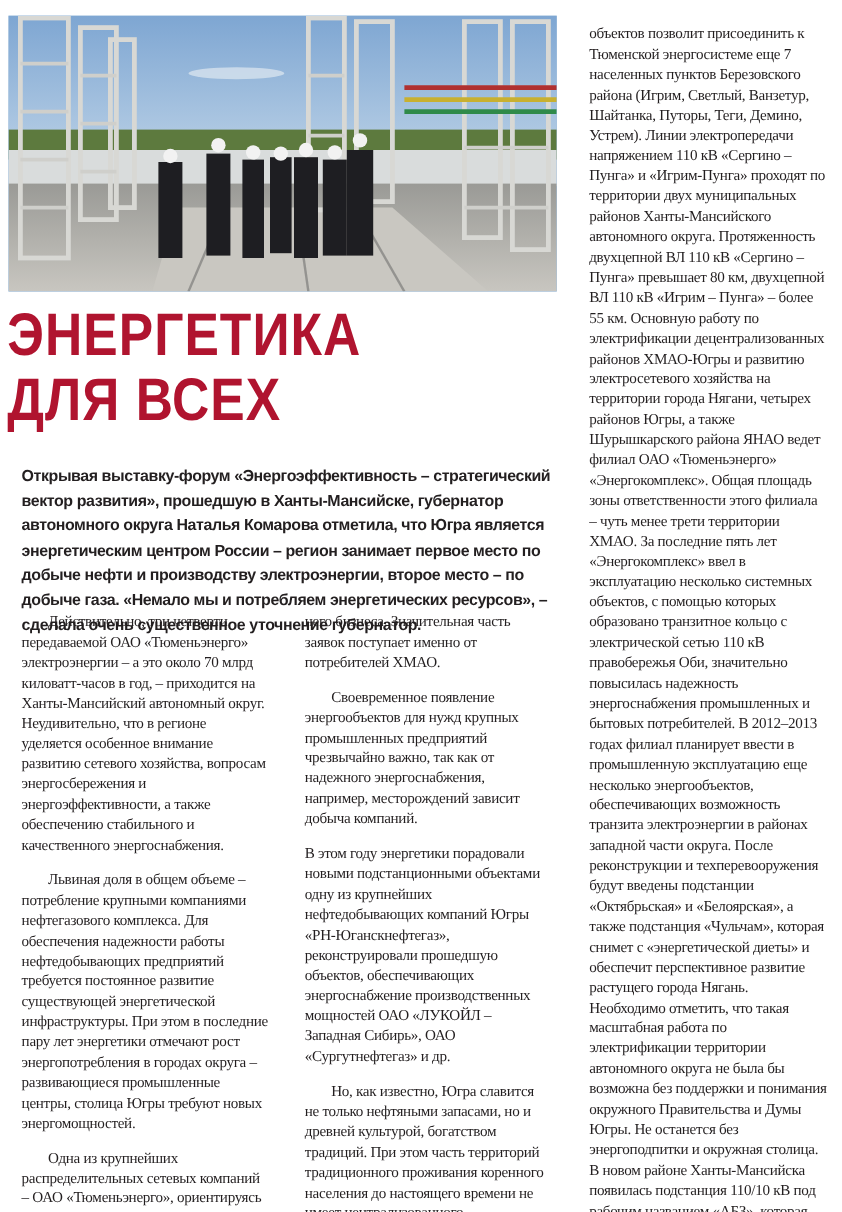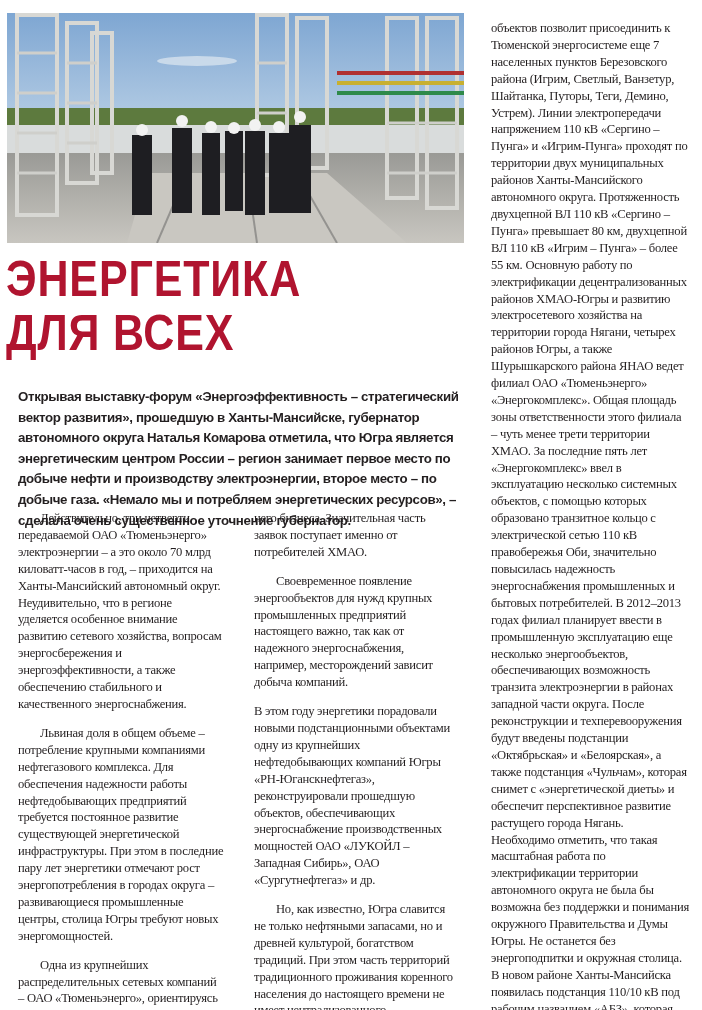--- a/index.html
+++ b/index.html
@@ -106,21 +106,21 @@
 
 <div class="col col1">
   <p class="ind">Действительно, три четверти передаваемой ОАО «Тюменьэнерго» электроэнергии – а это около 70 млрд киловатт-часов в год, – приходится на Ханты-Мансийский автономный округ. Неудивительно, что в регионе уделяется особенное внимание развитию сетевого хозяйства, вопросам энергосбережения и энергоэффективности, а также обеспечению стабильного и качественного энергоснабжения.</p>
   <p class="ind">Львиная доля в общем объеме – потребление крупными компаниями нефтегазового комплекса. Для обеспечения надежности работы нефтедобывающих предприятий требуется постоянное развитие существующей энергетической инфраструктуры. При этом в последние пару лет энергетики отмечают рост энергопотребления в городах округа – развивающиеся промышленные центры, столица Югры требуют новых энергомощностей.</p>
   <p class="ind">Одна из крупнейших распределительных сетевых компаний – ОАО «Тюменьэнерго», ориентируясь на запросы настоящих и будущих клиентов и в соответствии со стратегией развития Югры, планирует свою инвестиционную программу таким образом, чтобы максимально полно удовлетворить интересы потребителей всех категорий.</p>
 
 </div>
 
 <div class="col col2">
   <p>него бизнеса. Значительная часть заявок поступает именно от потребителей ХМАО.</p>
-  <p class="ind">Своевременное появление энергообъектов для нужд крупных промышленных предприятий настоящего важно, так как от надежного энергоснабжения, например, месторождений зависит добыча компаний.</p>
+  <p class="ind">Своевременное появление энергообъектов для нужд крупных промышленных предприятий чрезвычайно важно, так как от надежного энергоснабжения, например, месторождений зависит добыча компаний.</p>
   <p>В этом году энергетики порадовали новыми подстанционными объектами одну из крупнейших нефтедобывающих компаний Югры «РН-Юганскнефтегаз», реконструировали прошедшую объектов, обеспечивающих энергоснабжение производственных мощностей ОАО «ЛУКОЙЛ – Западная Сибирь», ОАО «Сургутнефтегаз» и др.</p>
   <p class="ind">Но, как известно, Югра славится не только нефтяными запасами, но и древней культурой, богатством традиций. При этом часть территорий традиционного проживания коренного населения до настоящего времени не имеет централизованного энергоснабжения. Этой проблеме Правительство Югры уделяет особое внимание.</p>
   <p>В текущем году ОАО «Тюменьэнерго» завершило строительство линий 110 кВ «Сергино – Пунга» и «Пунга – Игрим» с подстанцией «Пунга», что позволит в 2013 году полностью перевести поселок Березово на централизованное электроснабжение.</p>
 
 </div>
 
 <div class="col col3">
   <p>объектов позволит присоединить к Тюменской энергосистеме еще 7 населенных пунктов Березовского района (Игрим, Светлый, Ванзетур, Шайтанка, Путоры, Теги, Демино, Устрем). Линии электропередачи напряжением 110 кВ «Сергино – Пунга» и «Игрим-Пунга» проходят по территории двух муниципальных районов Ханты-Мансийского автономного округа. Протяженность двухцепной ВЛ 110 кВ «Сергино – Пунга» превышает 80 км, двухцепной ВЛ 110 кВ «Игрим – Пунга» – более 55 км. Основную работу по электрификации децентрализованных районов ХМАО-Югры и развитию электросетевого хозяйства на территории города Нягани, четырех районов Югры, а также Шурышкарского района ЯНАО ведет филиал ОАО «Тюменьэнерго» «Энергокомплекс». Общая площадь зоны ответственности этого филиала – чуть менее трети территории ХМАО. За последние пять лет «Энергокомплекс» ввел в эксплуатацию несколько системных объектов, с помощью которых образовано транзитное кольцо с электрической сетью 110 кВ правобережья Оби, значительно повысилась надежность энергоснабжения промышленных и бытовых потребителей. В 2012–2013 годах филиал планирует ввести в промышленную эксплуатацию еще несколько энергообъектов, обеспечивающих возможность транзита электроэнергии в районах западной части округа. После реконструкции и техперевооружения будут введены подстанции «Октябрьская» и «Белоярская», а также подстанция «Чульчам», которая снимет с «энергетической диеты» и обеспечит перспективное развитие растущего города Нягань. Необходимо отметить, что такая масштабная работа по электрификации территории автономного округа не была бы возможна без поддержки и понимания окружного Правительства и Думы Югры. Не останется без энергоподпитки и окружная столица. В новом районе Ханты-Мансийска появилась подстанция 110/10 кВ под рабочим названием «АБЗ», которая будет введена в эксплуатацию в ближайшее время. В перспективе – подстанция «Нагорная» с питающей кабельной линией электропередачи – с ее вводом будет создано электросетевое кольцо вокруг города, гарантирующее бесперебойное энергоснабжение любого района.</p>
   <p class="ind">В ближайшие пять лет «Тюменьэнерго» планирует ввести в эксплуатацию на территории Югры, Ямала и Тюменской области 2566 МВА трансформаторной мощности и 2000 км линий электропередачи. Строительство востребованных объектов, напрямую влияющих на развитие региона и повышение качества жизни населения – одно из основных направлений работы «Тюменьэнерго» в Югре в ближайшие годы. Высший уровень надежности – в подарок.</p>
 </div>

